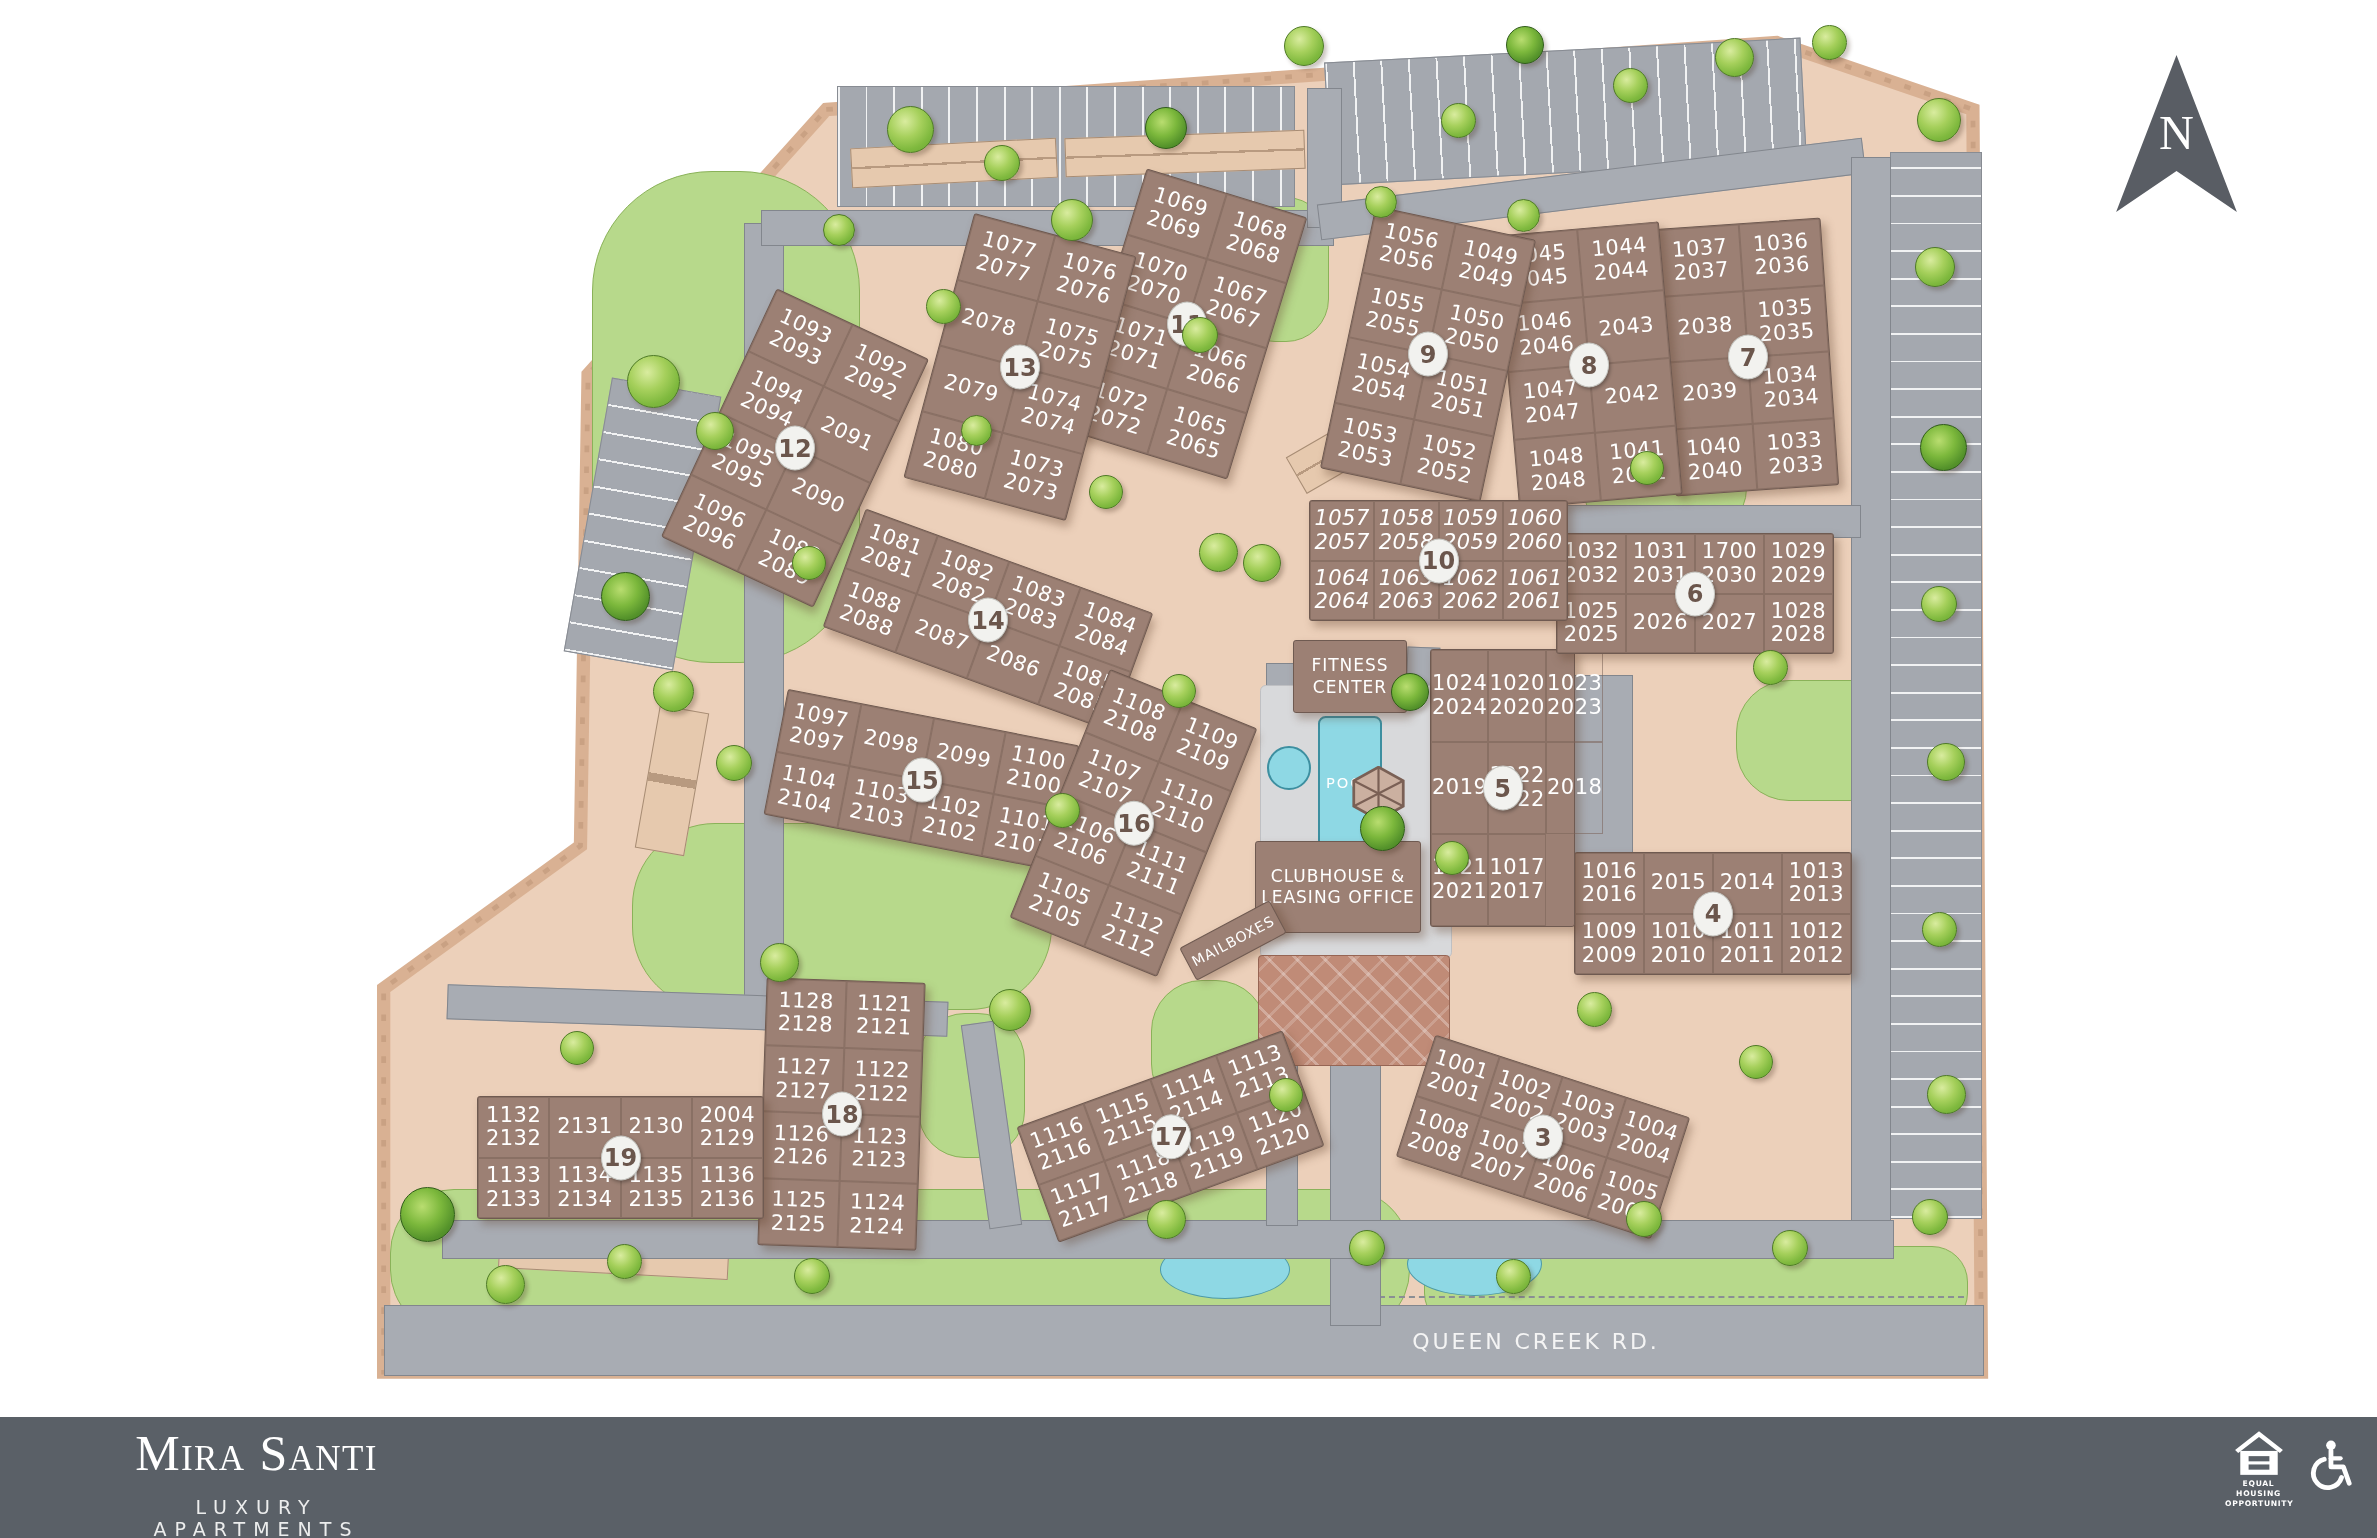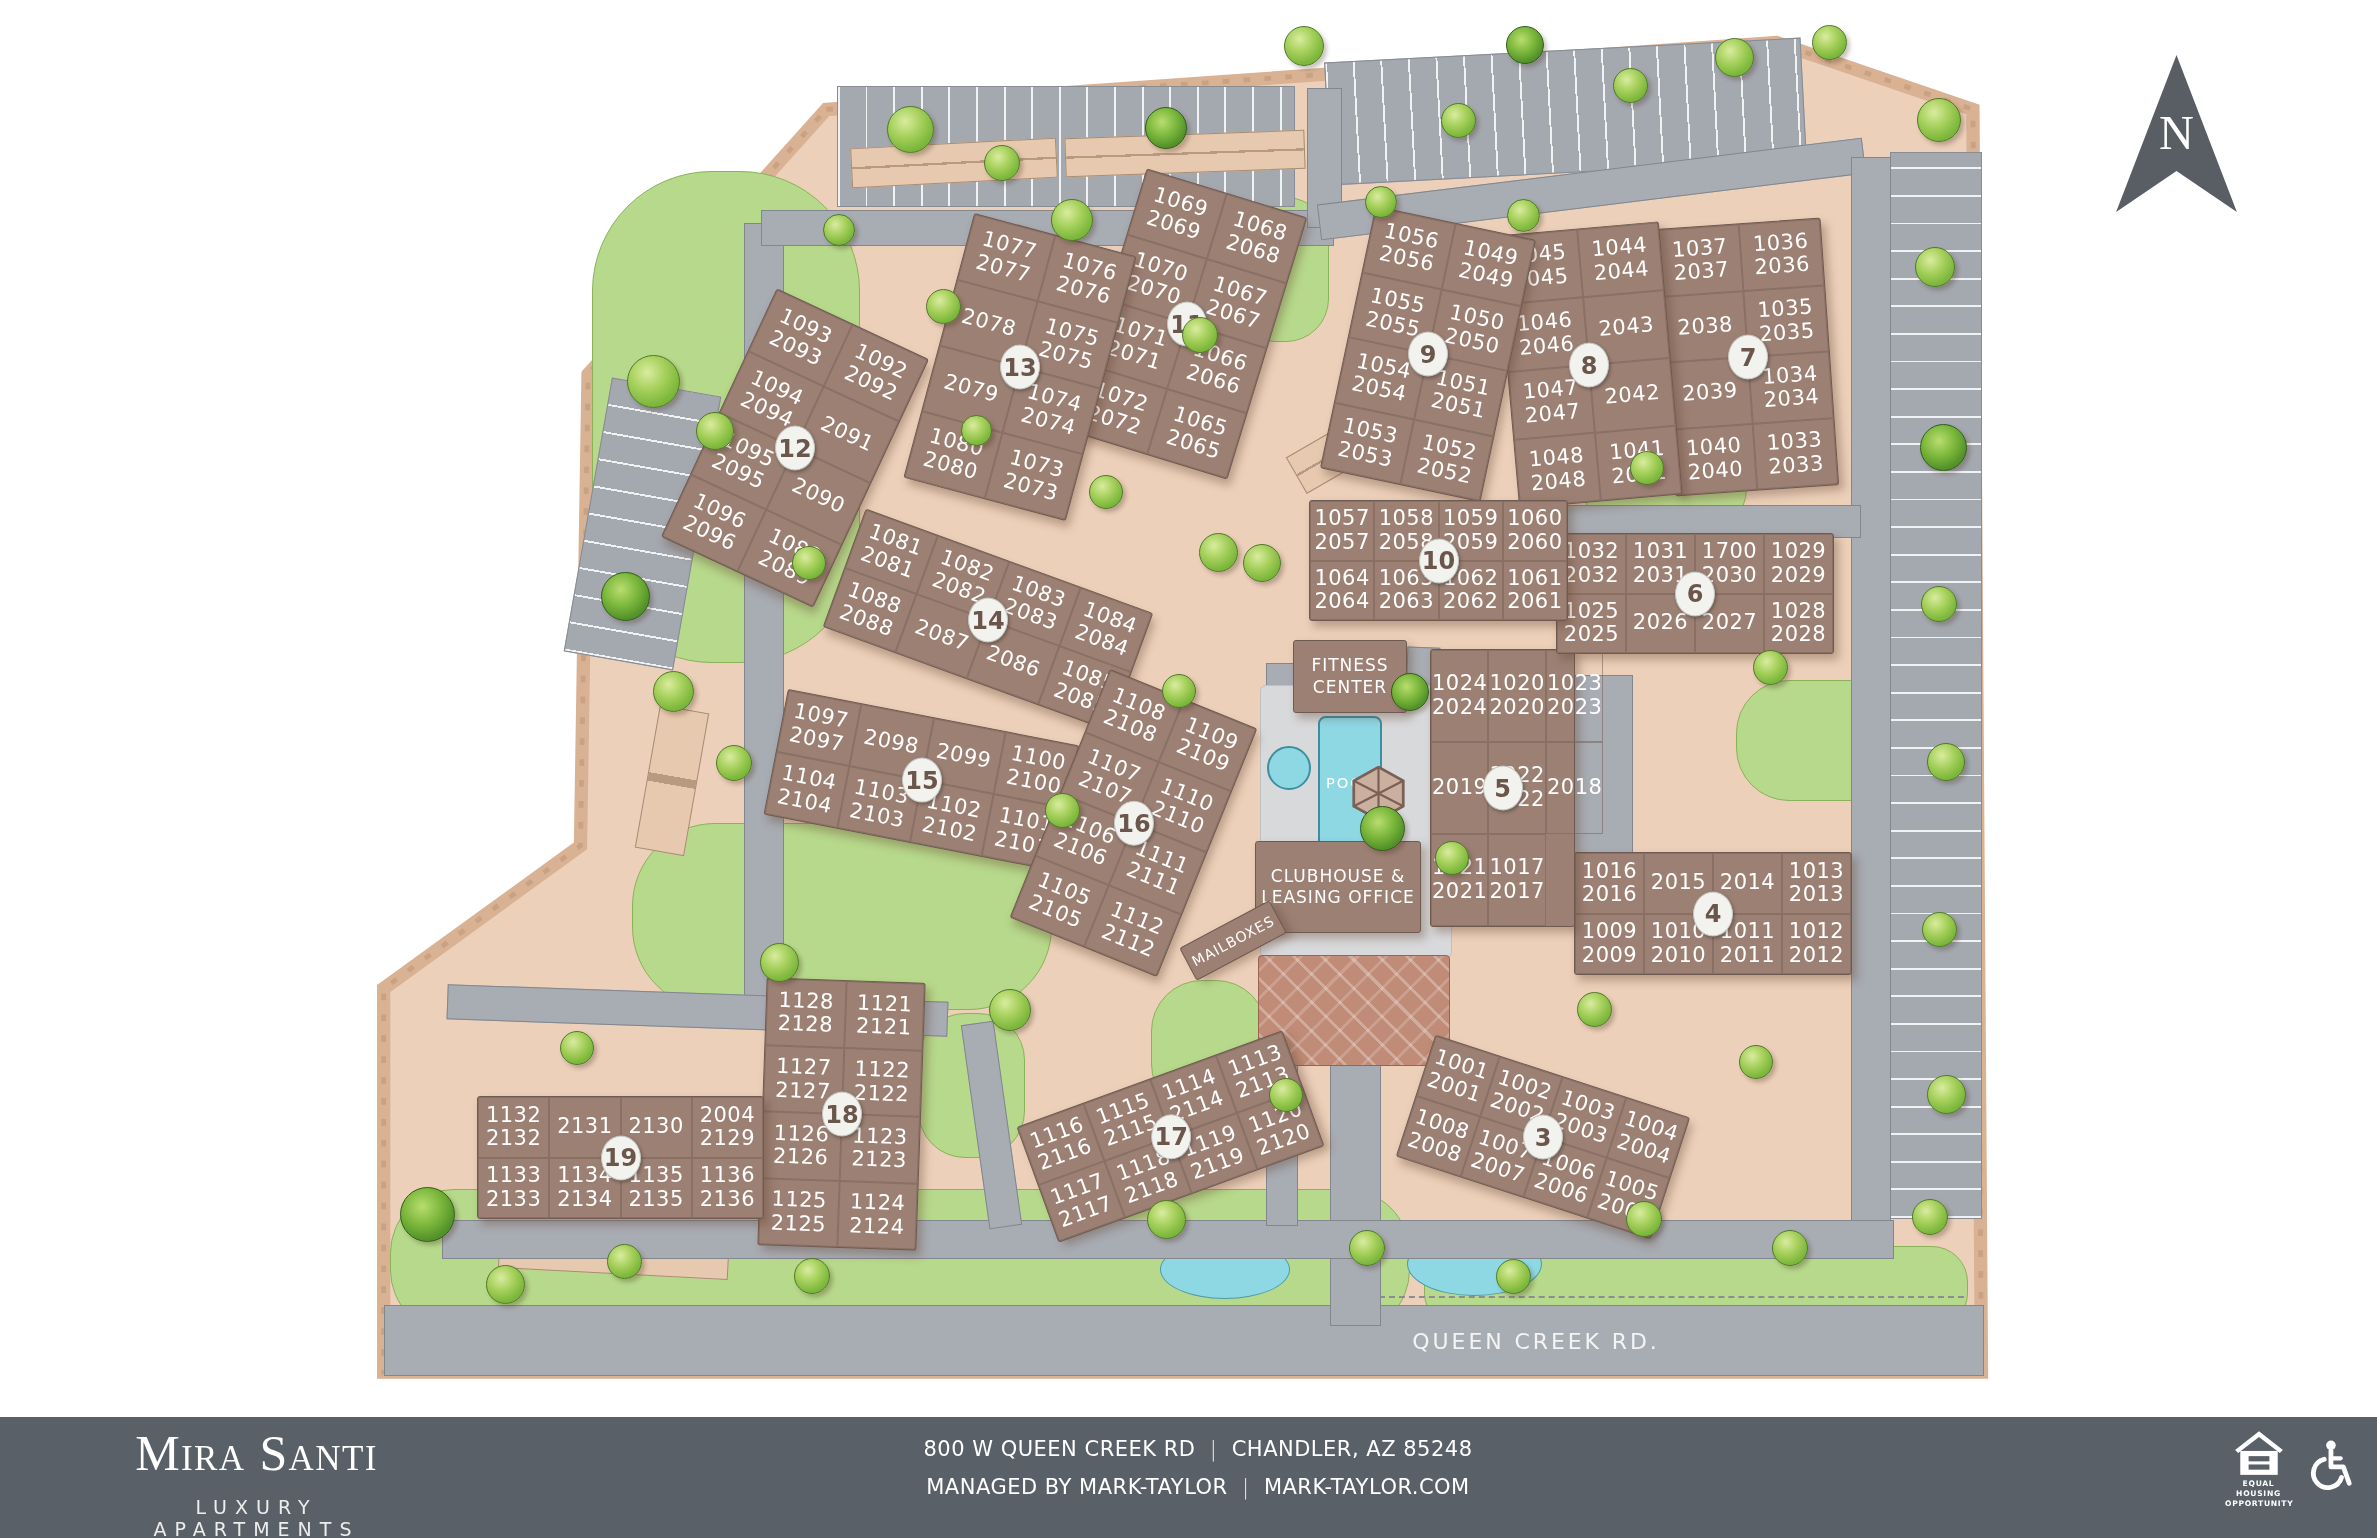--- a/index.html
+++ b/index.html
@@ -255,21 +255,21 @@
         <div class="cell">1051
 2051</div>
         <div class="cell">1053
 2053</div>
         <div class="cell">1052
 2052</div>
       </div>
       <div class="badge" style="transform: translate(-50%, -50%) rotate(-12deg);">9</div>
     </div>
     <div class="bldg" style="left: 1309px; top: 500px; width: 257px; height: 119px; transform: rotate(0deg);">
-      <div class="grid" style="grid-template-columns: repeat(4, 1fr);">
+      <div class="grid" style="grid-template-columns: repeat(4, 1fr); font-style: italic;">
         <div class="cell">1057
 2057</div>
         <div class="cell">1058
 2058</div>
         <div class="cell">1059
 2059</div>
         <div class="cell">1060
 2060</div>
         <div class="cell">1064
 2064</div>
@@ -523,28 +523,20 @@
     <polygon points="50,0 100,130 50,96 0,130" fill="#595d64"></polygon>
     <text x="50" y="78" text-anchor="middle" fill="#ffffff" font-family="Liberation Serif, serif" font-size="40" id="north-n">N</text>
   </svg>
 </div>
 
 <div id="footer">
   <div id="brand">
     <div id="brand-name">Mira Santi</div>
     <div id="brand-tag">LUXURY APARTMENTS</div>
   </div>
-  <div id="footer-center">
-    <div class="line">
-      <span>800 W QUEEN CREEK RD</span><span class="sep">|</span><span>CHANDLER, AZ 85248</span>
-    </div>
-    <div class="line">
-      <span>MANAGED BY MARK-TAYLOR</span><span class="sep">|</span><span>MARK-TAYLOR.COM</span>
-    </div>
-  </div>
   <div id="eho">
     <svg width="52" height="45" viewBox="0 0 100 86">
       <polygon points="50,2 96,38 90,44 50,13 10,44 4,38" fill="#ffffff"></polygon>
       <rect x="14" y="40" width="72" height="46" fill="#ffffff"></rect>
       <rect x="30" y="50" width="40" height="10" fill="#5a6067"></rect>
       <rect x="30" y="66" width="40" height="10" fill="#5a6067"></rect>
     </svg>
     <div class="eho-text">
       <div>EQUAL HOUSING</div>
       <div>OPPORTUNITY</div>

